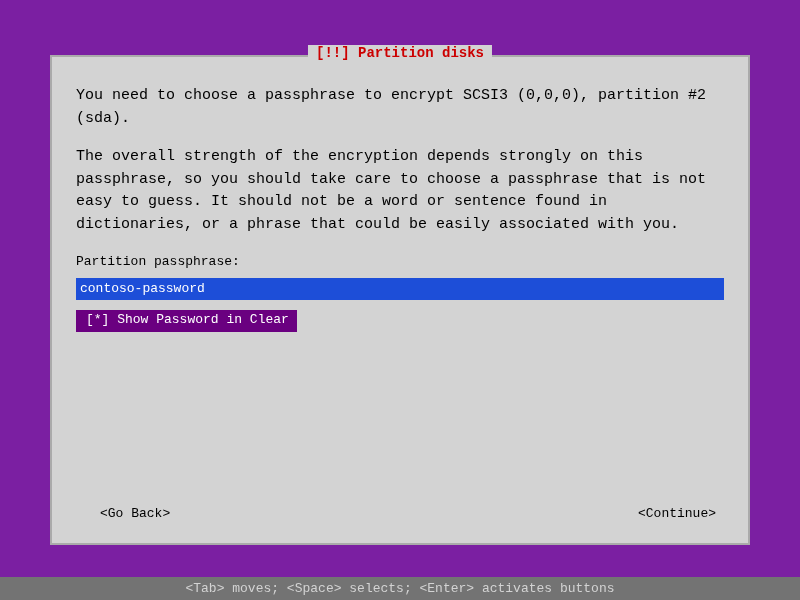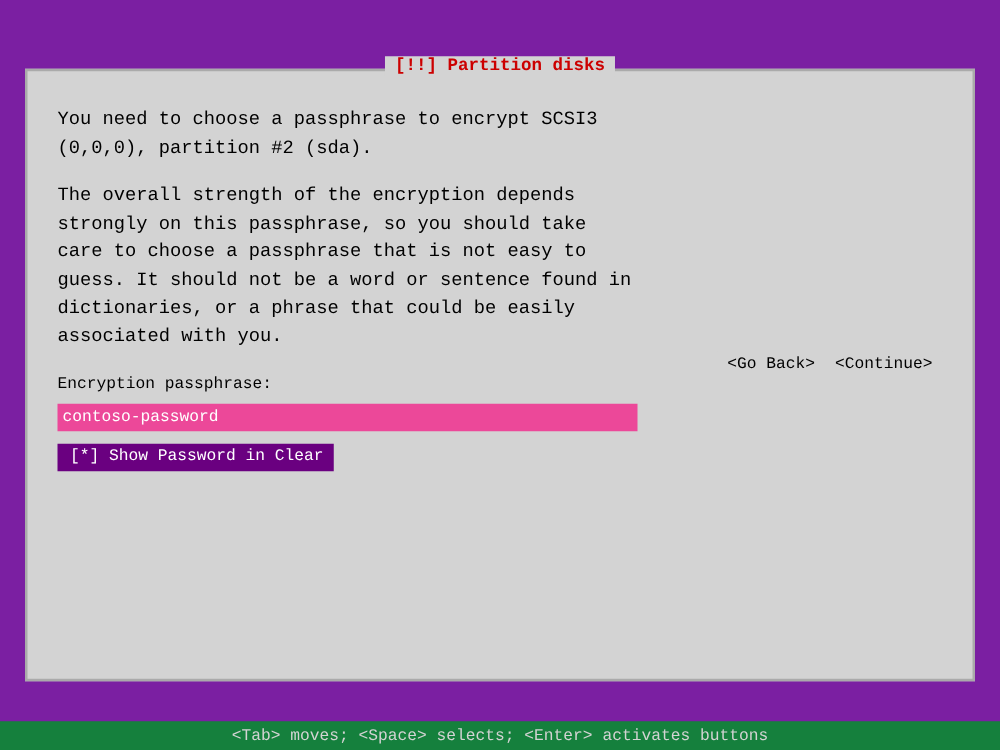--- a/index.html
+++ b/index.html
@@ -15,27 +15,27 @@
       font-family: 'Courier New', Courier, monospace;
       font-size: 14px;
       display: flex;
       flex-direction: column;
       align-items: center;
       justify-content: center;
       overflow: hidden;
     }
 
     #main-container {
-      width: 760px;
+      width: 700px;
       height: 490px;
       background-color: #d3d3d3;
       border: 2px solid #aaa;
       position: relative;
       display: flex;
-      flex-direction: row;
+      flex-direction: column;
     }
 
     #title-bar {
       position: absolute;
       top: -12px;
       left: 50%;
       transform: translateX(-50%);
       background-color: #d3d3d3;
       padding: 0 8px;
       color: #cc0000;
@@ -61,21 +61,21 @@
       font-size: 13px;
     }
 
     .passphrase-input-row {
       display: flex;
       align-items: center;
       margin-bottom: 10px;
     }
 
     .passphrase-input {
-      background-color: #ec4899;
+      background-color: #1d4ed8;
       color: #fff;
       border: none;
       outline: none;
       font-family: 'Courier New', Courier, monospace;
       font-size: 13px;
       padding: 2px 4px;
       width: 100%;
       height: 22px;
     }
 
@@ -108,40 +108,40 @@
       color: #000;
       border: none;
       font-family: 'Courier New', Courier, monospace;
       font-size: 13px;
       cursor: pointer;
       padding: 2px 8px;
     }
 
     #status-bar {
       width: 100%;
-      background-color: #15803d;
+      background-color: #737373;
       color: #d3d3d3;
       font-size: 13px;
       padding: 4px 0;
       text-align: center;
       position: absolute;
       bottom: 0;
     }
   </style>
 </head>
 <body>
 
 <div id="main-container">
   <div id="title-bar">[!!] Partition disks</div>
 
   <div id="content-area">
     <p>You need to choose a passphrase to encrypt SCSI3 (0,0,0), partition #2 (sda).</p>
     <p>The overall strength of the encryption depends strongly on this passphrase, so you should take care to choose a passphrase that is not easy to guess. It should not be a word or sentence found in dictionaries, or a phrase that could be easily associated with you.</p>
 
-    <div class="passphrase-label">Encryption passphrase:</div>
+    <div class="passphrase-label">Partition passphrase:</div>
     <div class="passphrase-input-row">
       <input class="passphrase-input" type="text" value="contoso-password" style="">
     </div>
 
     <div class="show-password-checkbox">
       <span>[*] Show Password in Clear</span>
     </div>
   </div>
 
   <div id="button-row">

